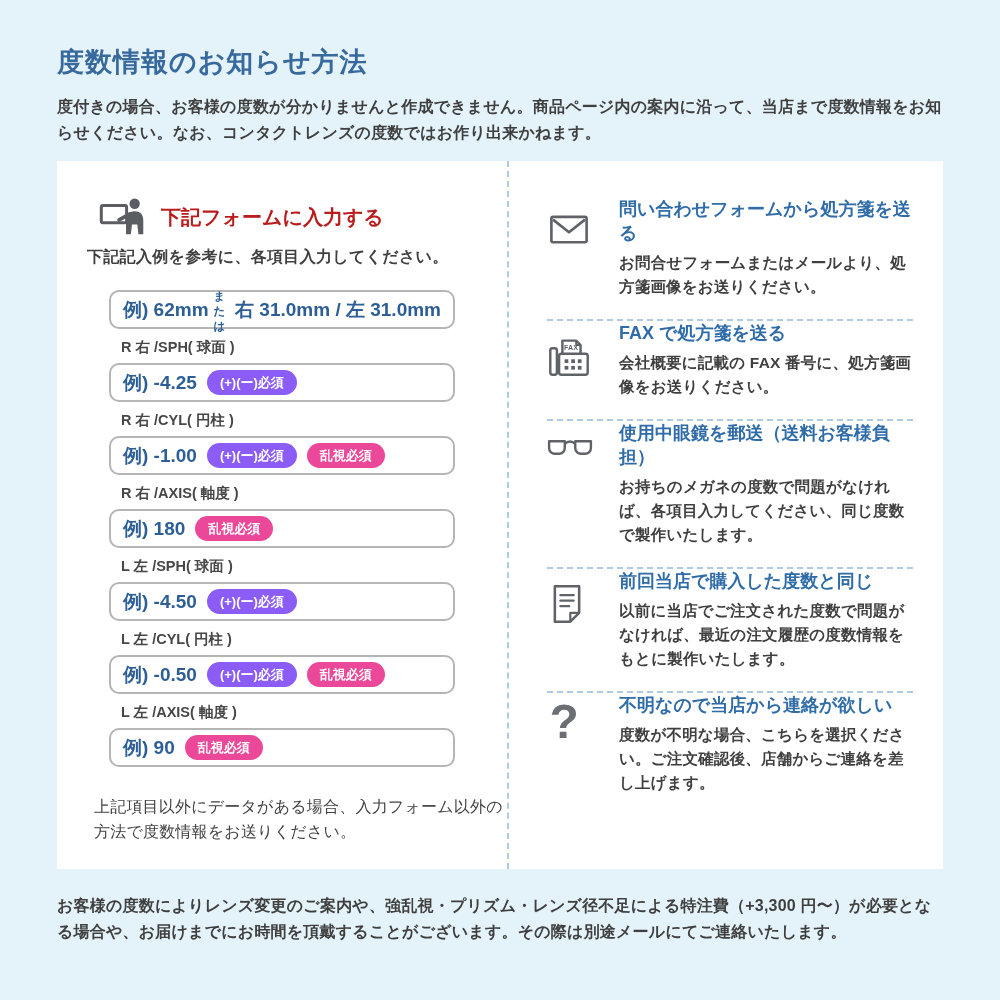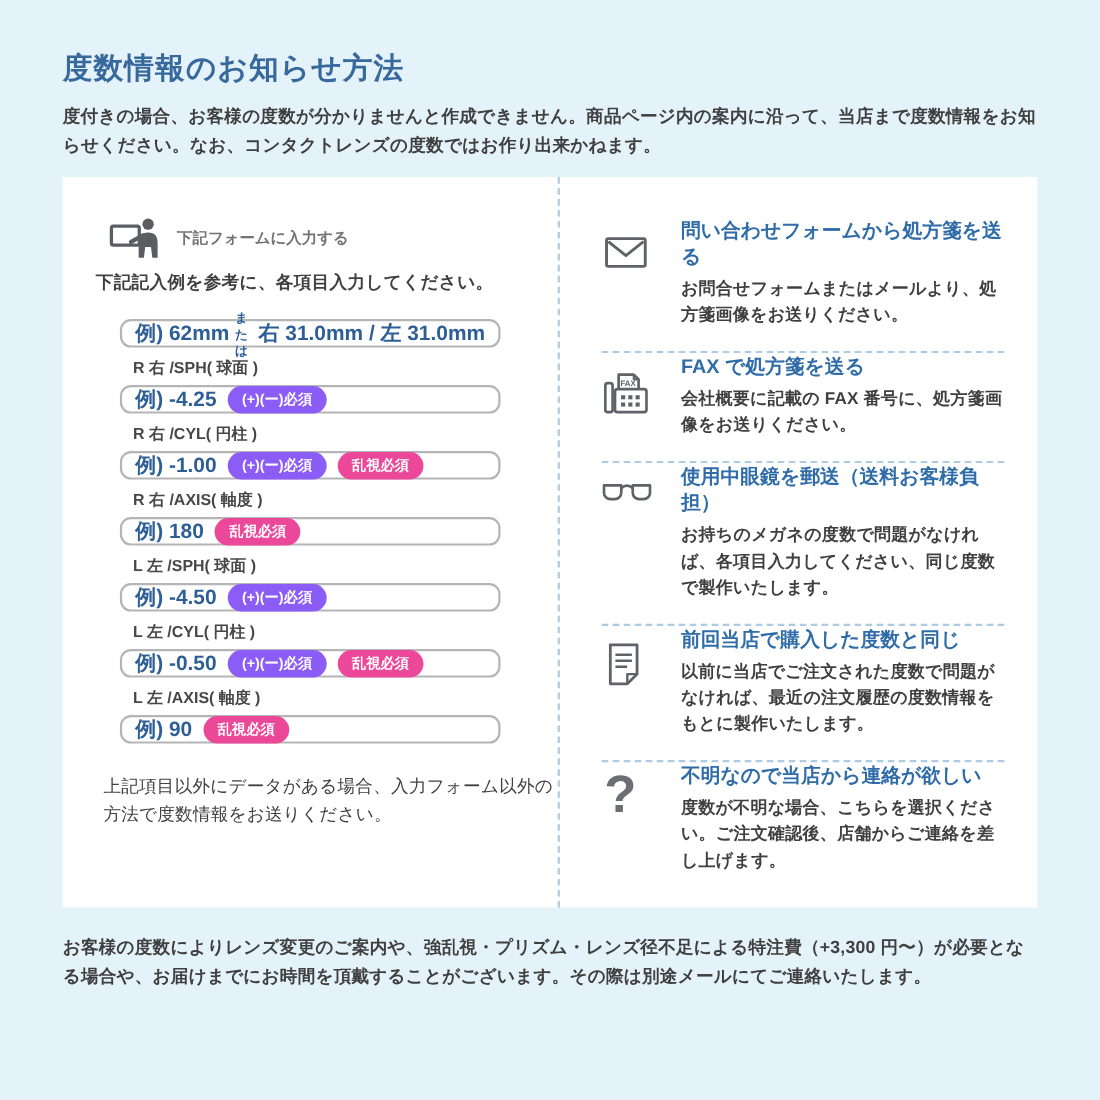--- a/index.html
+++ b/index.html
@@ -30,32 +30,32 @@
   
   .col-left{
     width:450px;box-sizing:border-box;
     padding:36px 0 24px 30px;
   }
   .form-header{
     display:flex;align-items:center;gap:16px;
     margin:0 0 10px 12px;
   }
   .form-header .icon svg{display:block;}
-  .form-heading{font-size:14px;font-weight:700;color:#737373;}
+  .form-heading{font-size:20px;font-weight:700;color:#b91c1c;}
   .form-instruction{
     margin:0 0 22px;font-size:16px;font-weight:600;letter-spacing:.3px;
   }
   .fields{margin-left:22px;width:346px;}
   .field{margin-bottom:9px;}
   .field-label{
     padding-left:12px;margin-bottom:6px;
     font-size:14.5px;font-weight:700;color:#474747;
   }
   .field-box{
-    box-sizing:border-box;height:26px;
+    box-sizing:border-box;height:39px;
     border:2px solid #b5b5b5;border-radius:10px;background:#fff;
     display:flex;align-items:center;
     padding:0 12px;
   }
   .field-value{font-size:19px;font-weight:700;color:#2d5f96;white-space:nowrap;}
   .field-or{font-size:11.5px;font-weight:700;color:#2d5f96;margin:3px 5px 0;}
   .pill{
     display:inline-flex;align-items:center;justify-content:center;
     height:25px;padding:0 13px;margin-left:10px;
     border-radius:13px;color:#fff;font-size:13px;font-weight:700;

